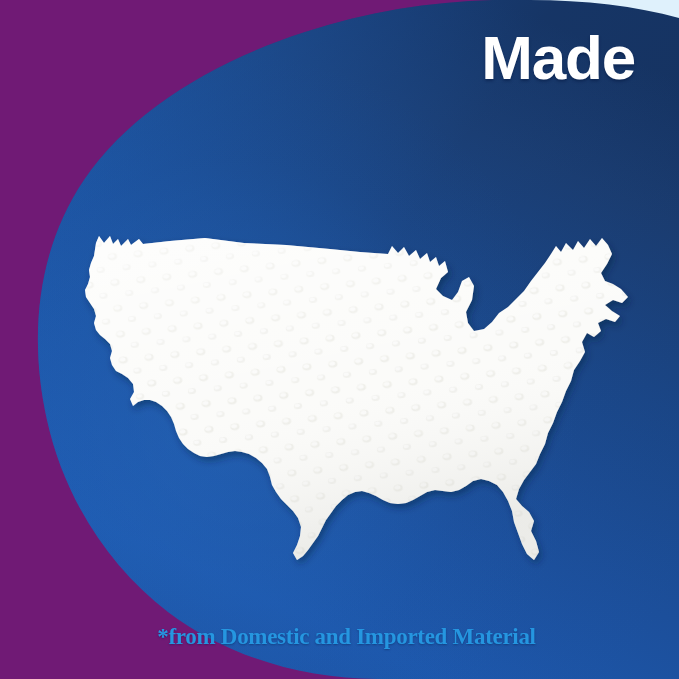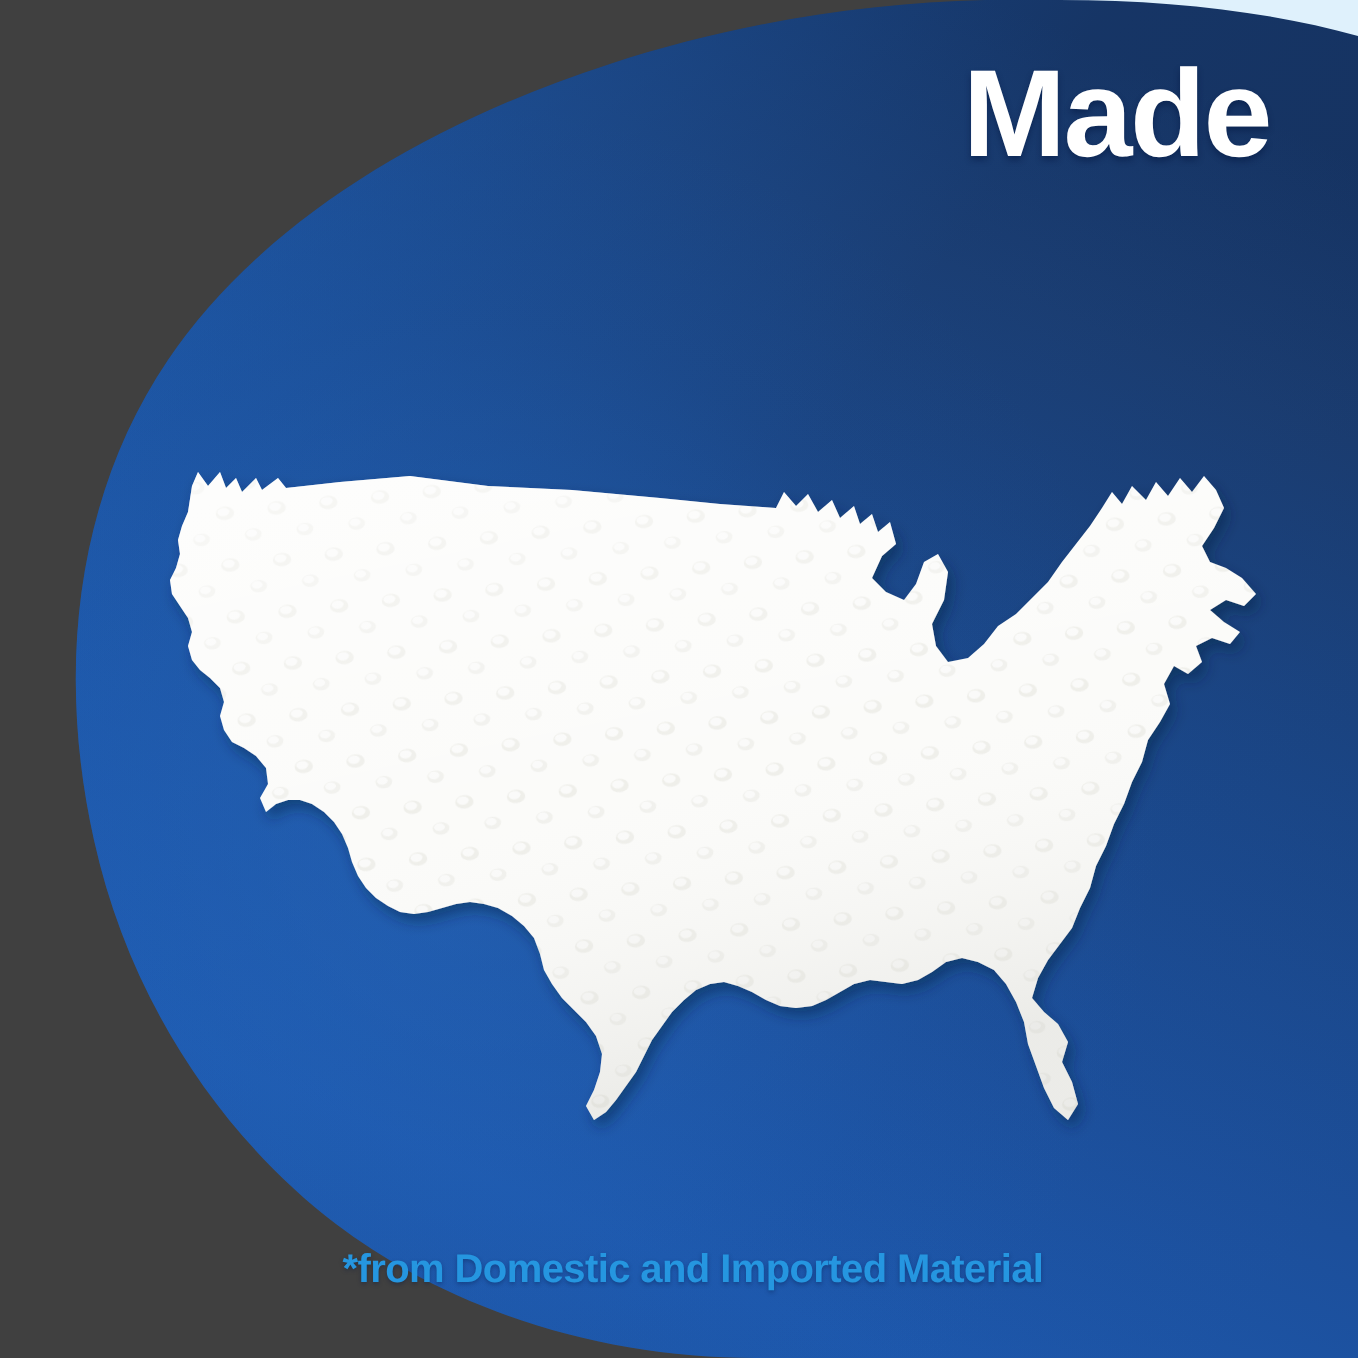--- a/index.html
+++ b/index.html
@@ -9,21 +9,21 @@
   }
   body {
     font-family: "Liberation Sans", sans-serif;
   }
 
   #stage {
     position: relative;
     width: 679px;
     height: 679px;
     overflow: hidden;
-    background: #404040;
+    background: #701a75;
   }
 
   
   #blob-layer {
     position: absolute;
     inset: 0;
     width: 679px;
     height: 679px;
   }
 
@@ -61,23 +61,23 @@
   
   #footnote {
     position: absolute;
     left: 0;
     top: 624px;
     width: 679px;
     text-align: center;
     padding-left: 14px;
     box-sizing: border-box;
     color: #2596e0;
-    font-family: Liberation Sans, sans-serif;
+    font-family: Liberation Serif, serif;
     font-weight: bold;
-    font-size: 20px;
+    font-size: 23px;
     letter-spacing: -0.3px;
     text-shadow: 0 1px 2px rgba(0,20,60,0.35);
     white-space: nowrap;
   }
 </style>
 </head>
 <body>
 
 <div id="stage">
 

